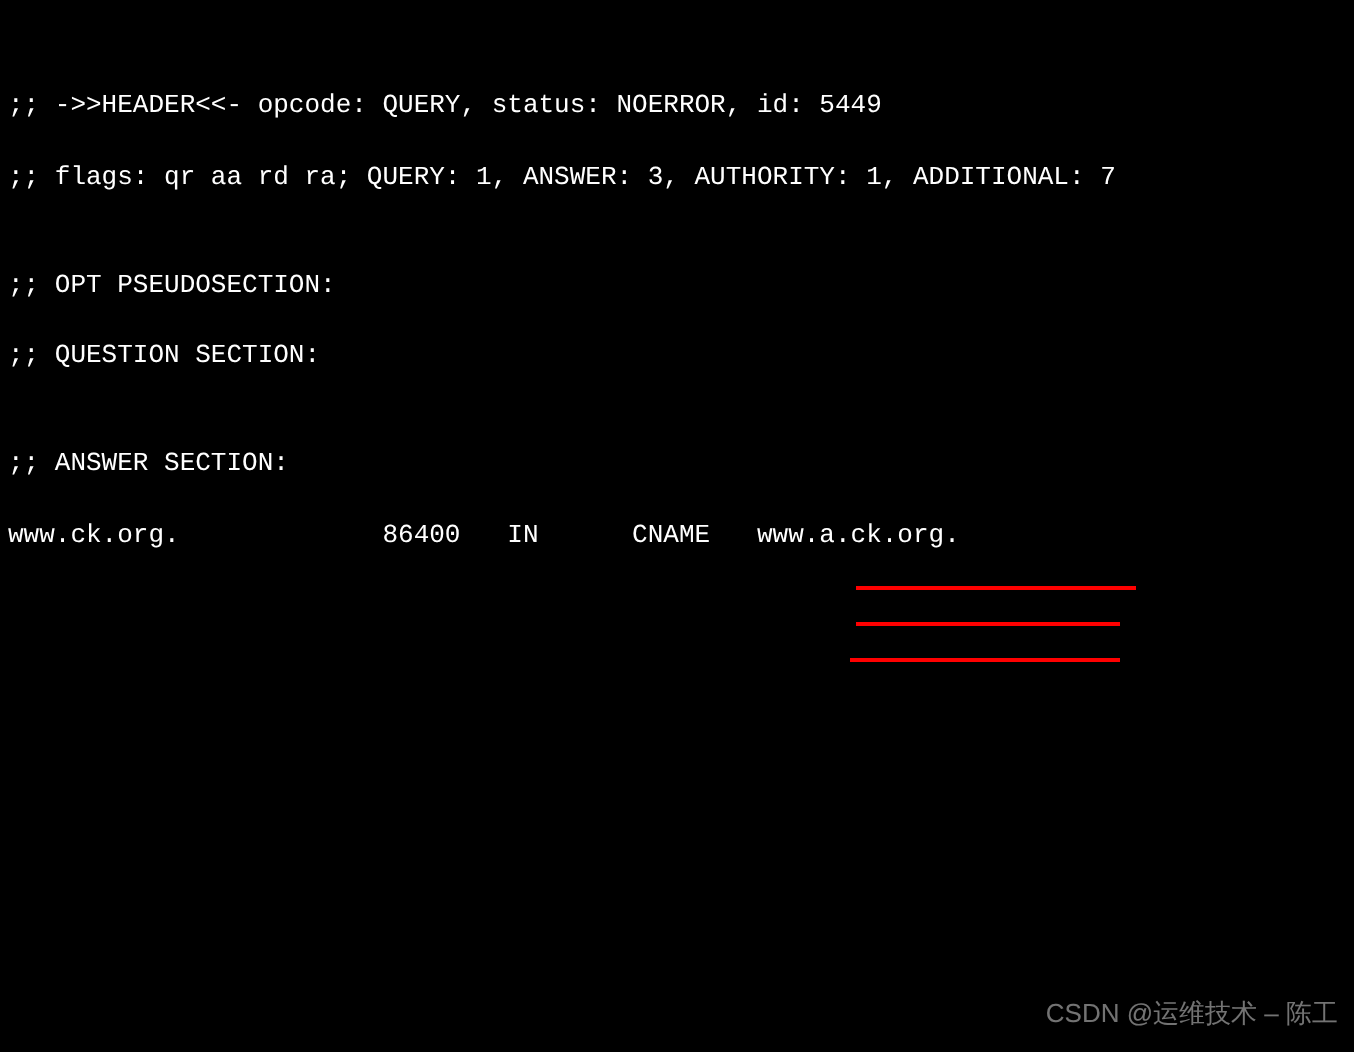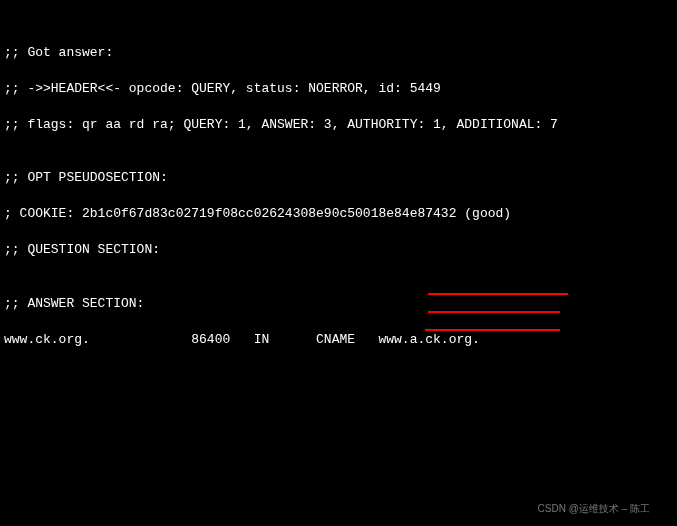--- a/index.html
+++ b/index.html
@@ -42,37 +42,35 @@
       width: 132px;
     }
     .u3 {
       top: 329px;
       left: 425px;
       width: 135px;
     }
     .watermark {
       position: absolute;
       bottom: 10px;
-      right: 27px;
+      right: 8px;
       color: rgba(255, 255, 255, 0.45);
       font-family: sans-serif;
-      font-size: 10px;
+      font-size: 13px;
     }
   </style>
 </head>
 <body>
 
 <div class="terminal">
 <span class="line"></span>
-<span class="line">;; Got answer:</span>
 <span class="line">;; -&gt;&gt;HEADER&lt;&lt;- opcode: QUERY, status: NOERROR, id: 5449</span>
 <span class="line">;; flags: qr aa rd ra; QUERY: 1, ANSWER: 3, AUTHORITY: 1, ADDITIONAL: 7</span>
 <span class="line"></span>
 <span class="line">;; OPT PSEUDOSECTION:</span>
-<span class="line">; COOKIE: 2b1c0f67d83c02719f08cc02624308e90c50018e84e87432 (good)</span>
 <span class="line">;; QUESTION SECTION:</span>
 <span class="line"></span>
 <span class="line">;; ANSWER SECTION:</span>
 <span class="line">www.ck.org.             86400   IN      CNAME   www.a.ck.org.</span>
 
 
 <span class="line"></span>
 
 
 <span class="line"></span>

